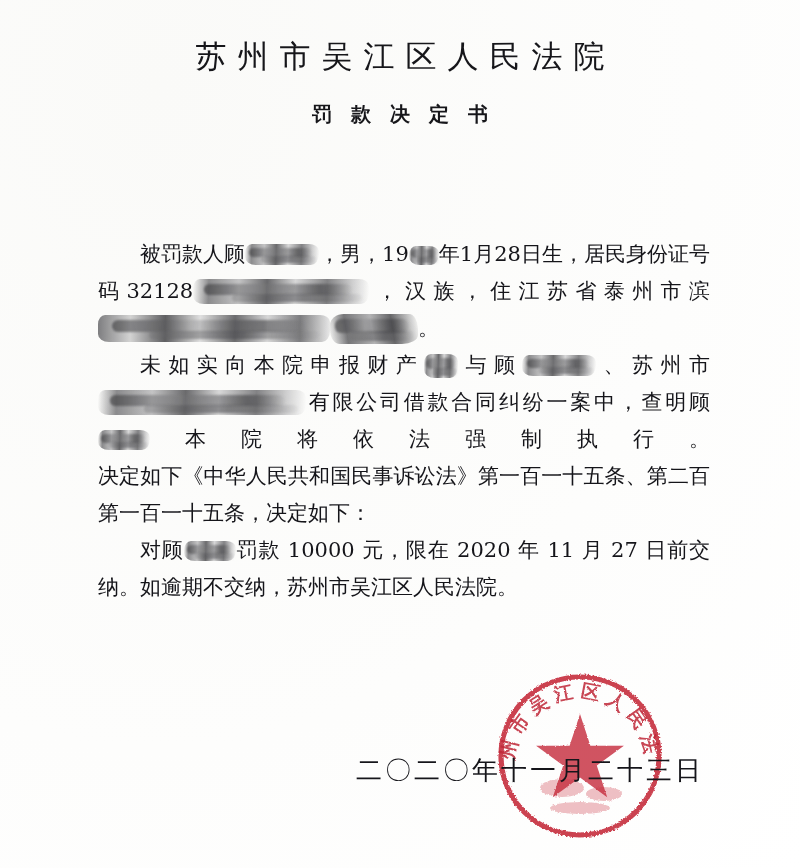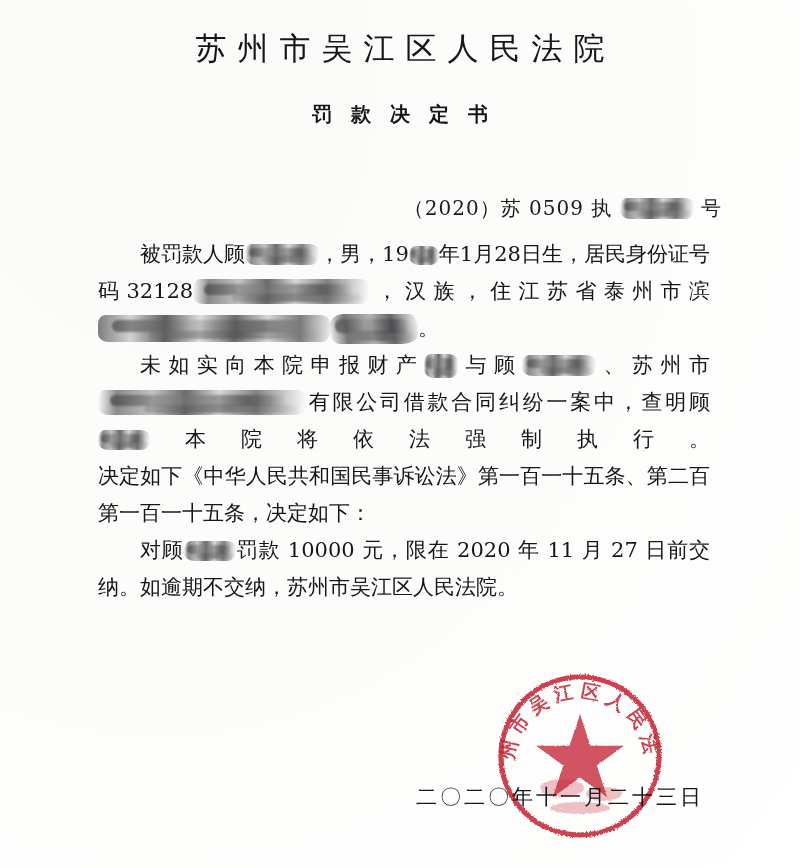--- a/index.html
+++ b/index.html
@@ -37,21 +37,21 @@
     position: absolute;
     left: 0; right: 0;
     text-align: center;
     font-size: 31px;
     letter-spacing: 11px;
     text-indent: 11px;
     font-weight: 400;
     color: #16161a;
     white-space: nowrap;
   }
-  #court-name { top: 28px; }
+  #court-name { top: 36px; }
   #doc-type {
     top: 101px;
     font-size: 20px;
     letter-spacing: 19px;
     text-indent: 19px;
     font-weight: 700;
   }
 
   
   #case-number {
@@ -146,23 +146,23 @@
     vertical-align: -6px;
   }
   #redact-liu {
     width: 34px; height: 24px;
     vertical-align: -6px;
   }
 
   
   #sign-date {
     position: absolute;
-    top: 783px;
+    top: 753px;
     right: 96px;
-    font-size: 21px;
+    font-size: 26px;
     letter-spacing: 3px;
     white-space: nowrap;
     color: #15151a;
     z-index: 4;
   }
 
   
   #court-seal {
     position: absolute;
     left: 492px;
@@ -193,25 +193,20 @@
 </head>
 <body>
 
 <div id="page">
   <div id="paper-texture"></div>
 
   <div class="doc-title" id="court-name">苏州市吴江区人民法院</div>
 
   <div class="doc-title" id="doc-type">罚款决定书</div>
 
-  <div id="case-number">
-    <span class="num">（2020）苏 0509 执</span>
-    <span class="redact r-md"></span>
-    <span>号</span>
-  </div>
 
   <div id="body-text">
 
     <p class="para indent">
       <span>被罚款人顾</span><span class="redact r-md"></span><span>，男，19</span><span class="redact r-tiny"></span><span>年1月28日生，居民身份证号码</span><span>32128</span><span class="redact" id="redact-idnum"></span><span>，汉族，住江苏省泰州市滨</span><span class="redact" id="redact-address"></span><span class="redact" id="redact-thirdline"></span><span>。</span>
     </p>
 
     <p class="para indent">
       <span>未如实向本院申报财产</span><span class="redact" id="redact-liu"></span><span>与顾</span><span class="redact r-md"></span><span>、苏州市</span><span class="redact" id="redact-company"></span><span>有</span><span>限公司借款合同纠纷一案中，查明顾</span><span class="redact r-sm"></span><span>本院将依法强制执行。</span><span class="nb">决定如下《中华人民共和国民事诉讼法》第一百一十五条、第二百</span><span>第一百一十五条，决定如下：</span>
     </p>

